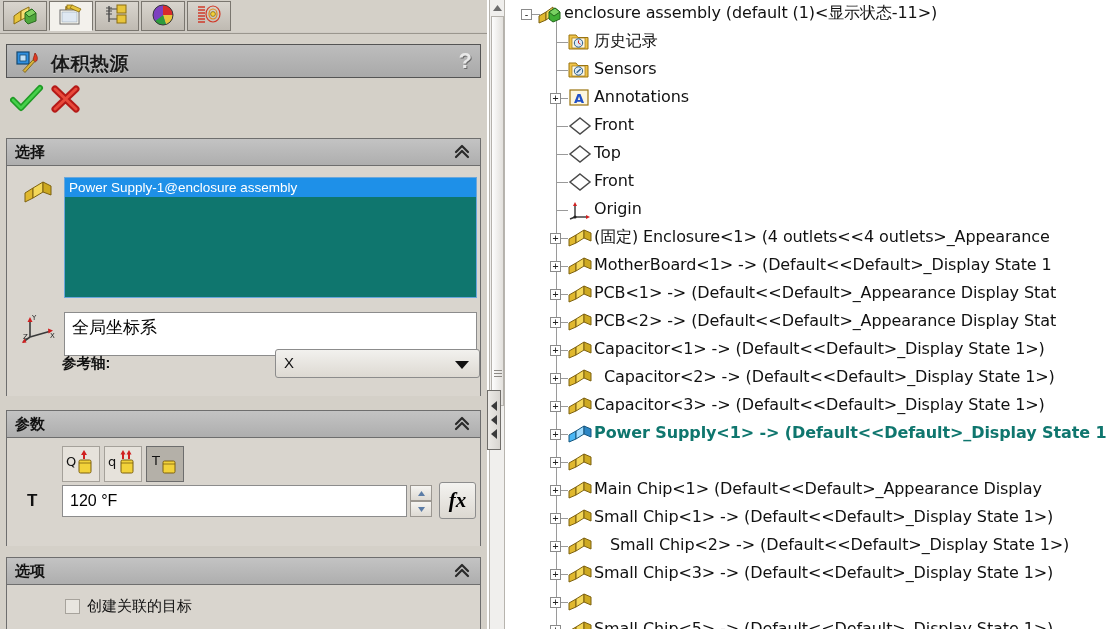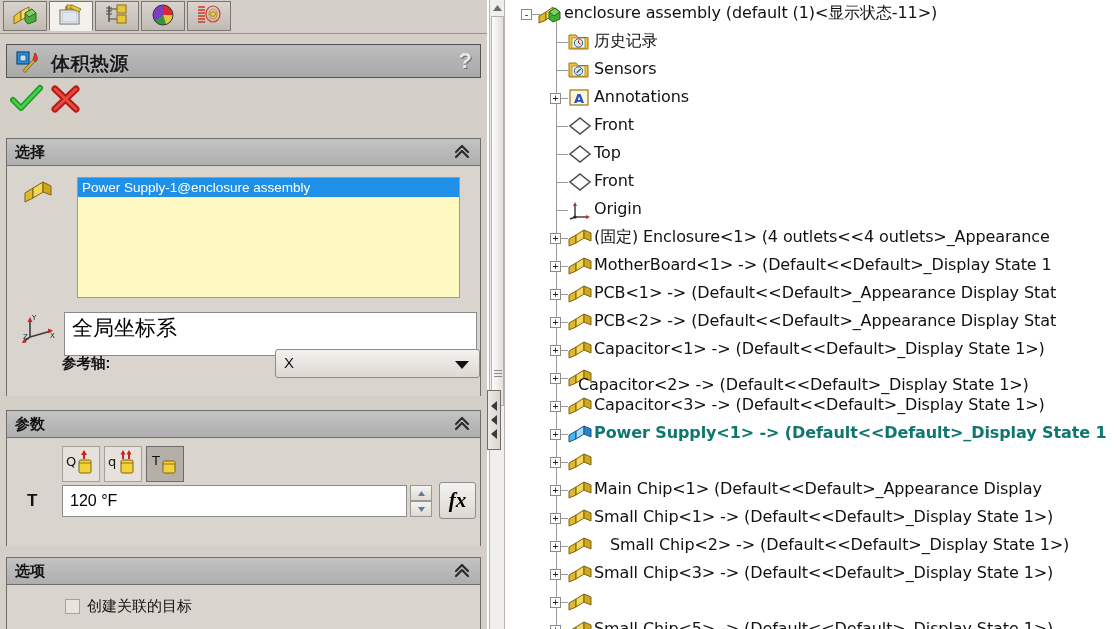--- a/index.html
+++ b/index.html
@@ -74,35 +74,35 @@
     display:flex;align-items:center;position:relative;
   }
   .group-hdr .gtitle{font-size:15px;font-weight:bold;margin-left:8px;color:#111;}
   .group-hdr .chev{position:absolute;right:8px;top:2px;color:#2a2a2a;font-size:15px;}
   .group-body{position:relative;background:#d9d5ce;}
 
   
   #grp-selection{top:138px;height:258px;}
   #grp-selection .group-body{height:230px;}
   .sel-list{
-    position:absolute;left:70px;top:11px;width:383px;height:121px;
-    background:#fef9c3;border:1px solid #6aa7dc;box-sizing:border-box;
+    position:absolute;left:57px;top:11px;width:413px;height:121px;
+    background:#0f766e;border:1px solid #6aa7dc;box-sizing:border-box;
     overflow:hidden;
   }
   .sel-list .row{
     height:19px;line-height:19px;font-size:13.5px;
     padding-left:4px;color:#000;
   }
   .sel-list .row.selected{background:#1e90e8;color:#fff;}
   .faceicon{position:absolute;left:16px;top:14px;}
 
   .cs-field{
     position:absolute;left:57px;top:146px;width:413px;height:44px;
     background:#fff;border:1px solid #8c8c8c;box-sizing:border-box;
-    font-size:21px;line-height:30px;padding-left:7px;color:#000;
+    font-size:17px;line-height:30px;padding-left:7px;color:#000;
   }
   .csicon{position:absolute;left:14px;top:146px;}
 
   .axis-label{position:absolute;left:55px;top:188px;font-size:14.5px;font-weight:bold;color:#111;}
   .axis-combo{
     position:absolute;left:268px;top:183px;width:205px;height:29px;
     background:linear-gradient(#f2f1ee,#ddd9d2);
     border:1px solid #8c8c8c;border-radius:3px;box-sizing:border-box;
   }
   .axis-combo .val{position:absolute;left:8px;top:4px;font-size:15px;color:#111;}
@@ -587,21 +587,21 @@
           <span class="lbl" style="left: 88px;">Capacitor&lt;1&gt;  -&gt;  (Default&lt;&lt;Default&gt;_Display State 1&gt;)</span>
         </div>
         <div class="tnode" style="position: absolute; left: 0px; top: 364px; width: 608px;">
           <div class="hline" style="left: 50px; top: 14px; width: 12px;"></div>
           <div class="exp" style="left: 44px;">+</div>
           <span class="ico" style="left: 62px;"><svg width="24" height="20" viewBox="0 0 24 20">
               <path d="M1 11 L8 7 L8 15 L1 18 Z" fill="#e0b82e" stroke="#7d6110" stroke-width="1"></path>
               <path d="M8 7 L16 2 L16 10 L8 15 Z" fill="#f3d759" stroke="#7d6110" stroke-width="1"></path>
               <path d="M16 2 L23 5 L23 13 L16 10 Z" fill="#cda921" stroke="#7d6110" stroke-width="1"></path>
             </svg></span>
-          <span class="lbl" style="left: 72px; margin-top: 8px;">Capacitor&lt;2&gt;  -&gt;  (Default&lt;&lt;Default&gt;_Display State 1&gt;)</span>
+          <span class="lbl" style="left: 98px;">Capacitor&lt;2&gt;  -&gt;  (Default&lt;&lt;Default&gt;_Display State 1&gt;)</span>
         </div>
         <div class="tnode" style="position: absolute; left: 0px; top: 392px; width: 608px;">
           <div class="hline" style="left: 50px; top: 14px; width: 12px;"></div>
           <div class="exp" style="left: 44px;">+</div>
           <span class="ico" style="left: 62px;"><svg width="24" height="20" viewBox="0 0 24 20">
               <path d="M1 11 L8 7 L8 15 L1 18 Z" fill="#e0b82e" stroke="#7d6110" stroke-width="1"></path>
               <path d="M8 7 L16 2 L16 10 L8 15 Z" fill="#f3d759" stroke="#7d6110" stroke-width="1"></path>
               <path d="M16 2 L23 5 L23 13 L16 10 Z" fill="#cda921" stroke="#7d6110" stroke-width="1"></path>
             </svg></span>
           <span class="lbl" style="left: 88px;">Capacitor&lt;3&gt;  -&gt;  (Default&lt;&lt;Default&gt;_Display State 1&gt;)</span>

